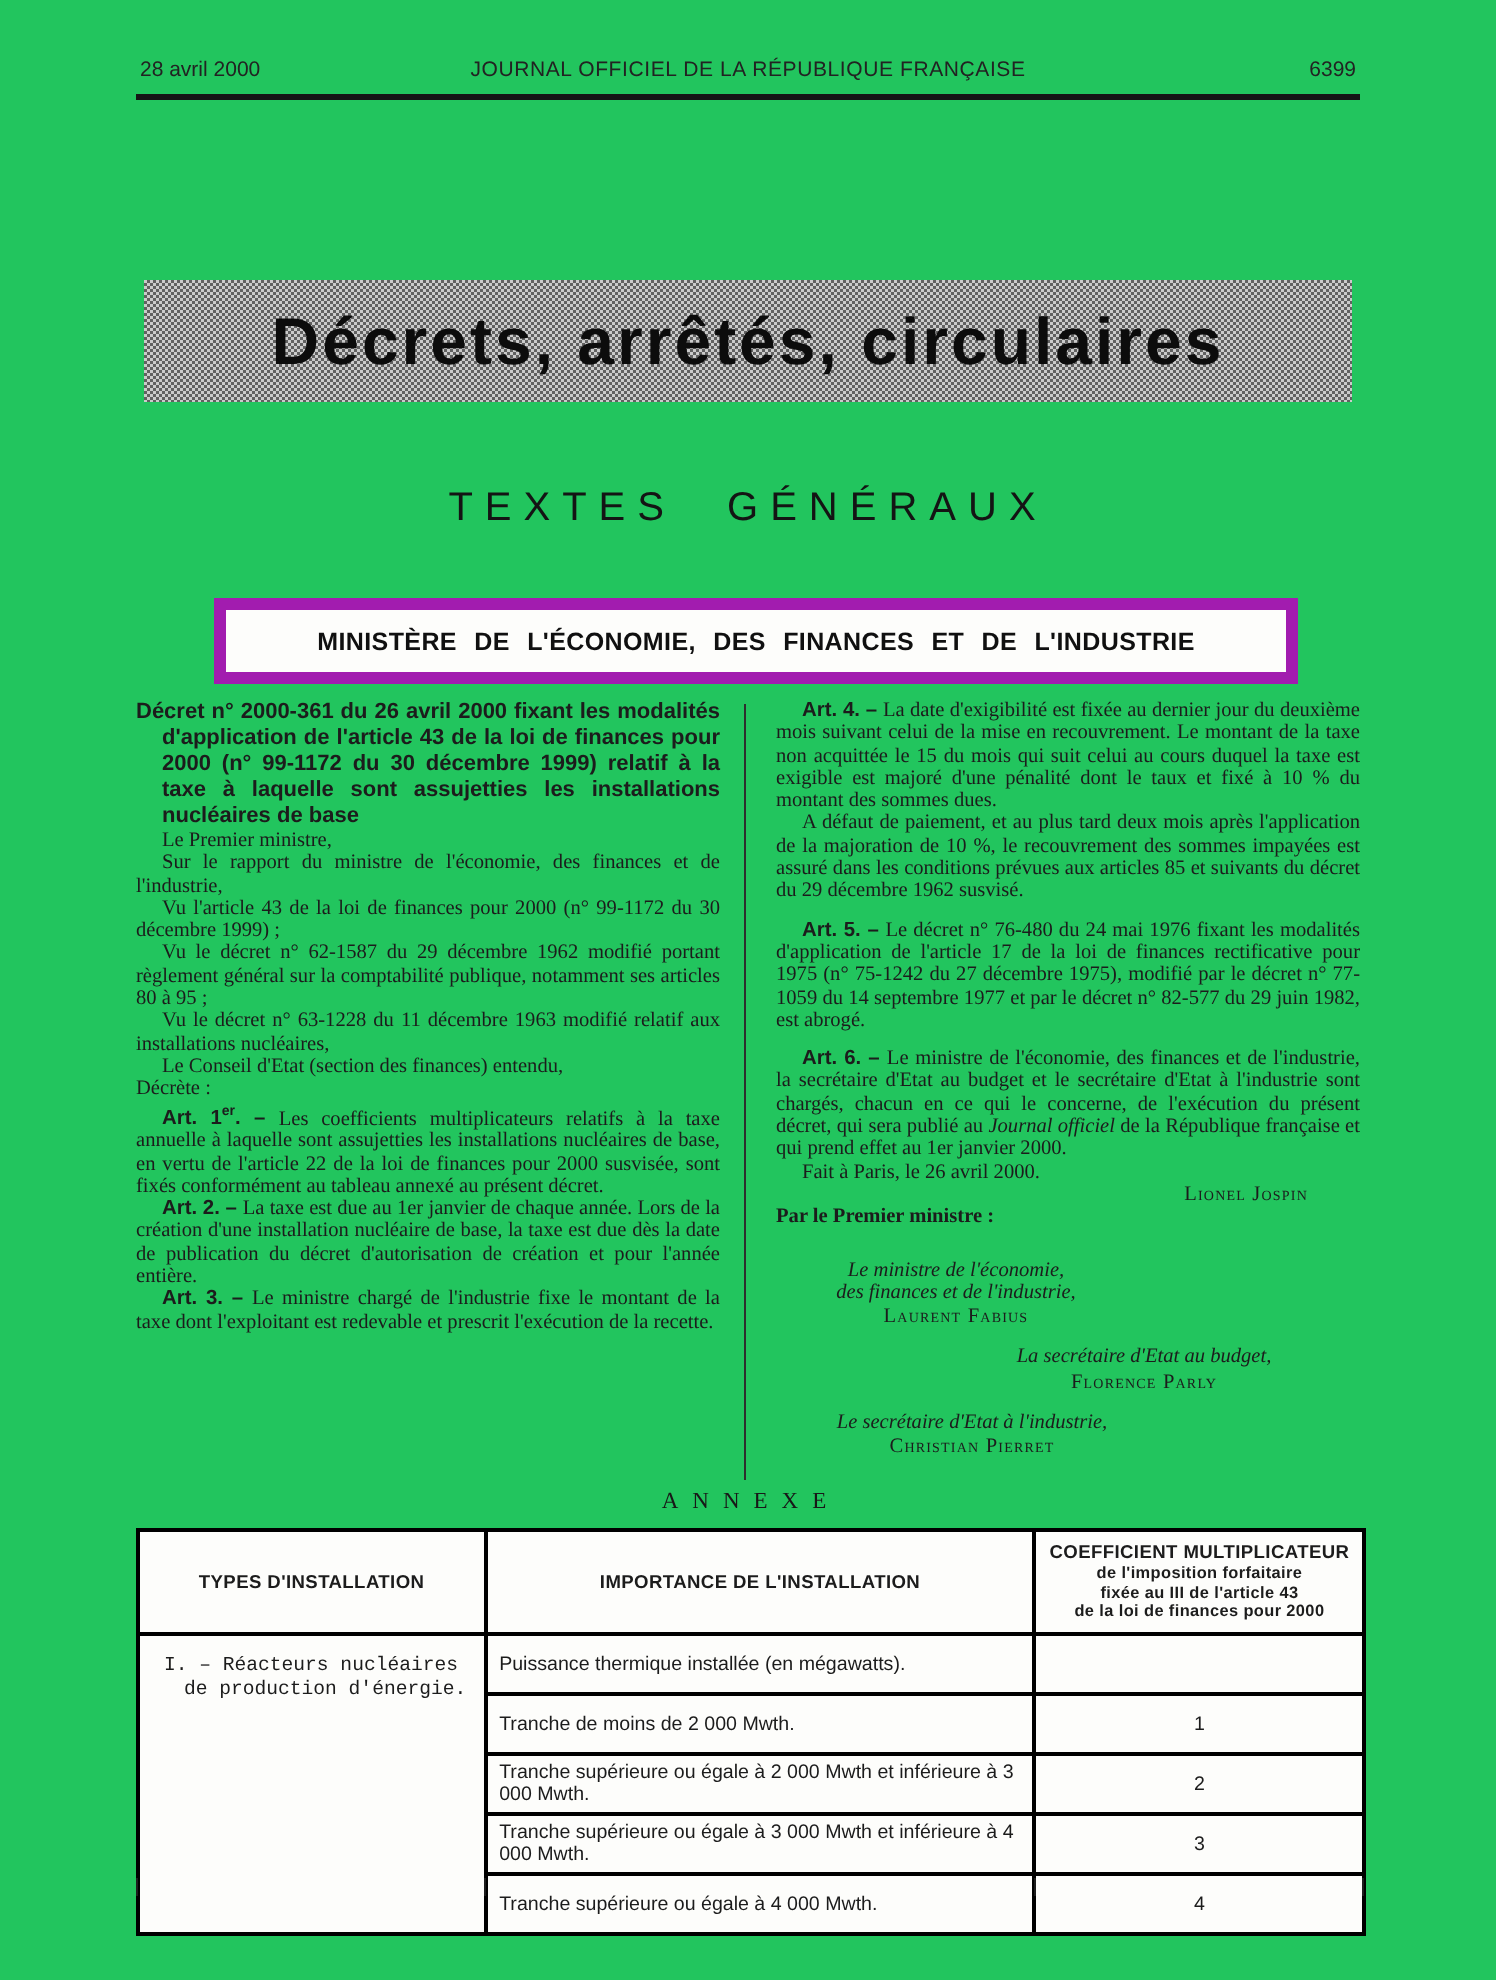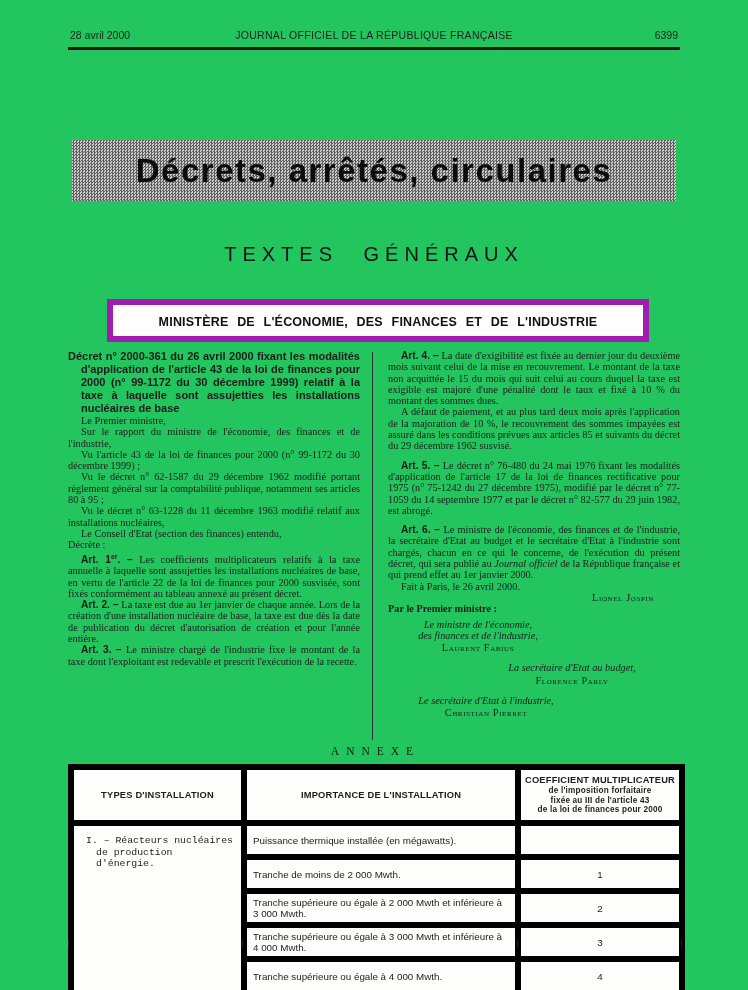--- a/index.html
+++ b/index.html
@@ -45,31 +45,31 @@
   .article{margin-top:5px;text-indent:13px;}
   .art-lbl{font-family:"Liberation Sans",sans-serif;font-weight:700;font-size:10.2px;}
   .art-lbl sup{font-size:7px;}
   .col-divider{position:absolute;left:372px;top:352px;width:1px;height:388px;background:#2e2e2e;}
 
   .fait{margin-top:9px;text-indent:13px;}
   .sc{font-variant:small-caps;letter-spacing:.6px;font-style:normal;}
   .sig-pm{margin-top:7px;text-align:right;padding-right:26px;}
   .by-pm{margin-top:7px;margin-left:17px;font-weight:bold;}
   .sig-role{font-style:italic;}
-  .sig-fabius{margin-top:4px;width:180px;text-align:center;}
+  .sig-fabius{margin-top:15px;width:180px;text-align:center;}
   .sig-parly{margin-top:9px;margin-left:auto;width:216px;text-align:center;}
   .sig-pierret{margin-top:9px;width:196px;text-align:center;}
   .sig-name{margin-top:1px;}
 
   
   .annex-title{position:absolute;top:745px;left:68px;width:615px;text-align:center;
                font-size:11.5px;letter-spacing:7px;color:#181818;}
   .annex-table{position:absolute;top:764px;left:68px;width:615px;border-collapse:collapse;
                table-layout:fixed;font-family:"Liberation Sans",sans-serif;background:#fdfdfb;}
-  .annex-table th,.annex-table td{border:6px solid #000000;}
+  .annex-table th,.annex-table td{border:2px solid #000000;}
   .annex-table{border:2px solid #1d1d1d;}
   .annex-table th{height:46px;vertical-align:middle;text-align:center;font-weight:700;
                   font-size:9.3px;line-height:11px;letter-spacing:.2px;padding:2px;}
   .h3-sub{font-size:8.2px;line-height:9.6px;font-weight:700;}
   .cell-type{vertical-align:top;padding:9px 6px 0 6px;font-size:9.8px;line-height:11.5px;
              text-align:left;}
   .cell-type div{padding-left:16px;text-indent:-10px;font-family:Liberation Mono, monospace;}
   .cell-imp{height:24px;vertical-align:middle;padding:2px 6px;font-size:9.8px;text-align:left;}
   .cell-coef{text-align:center;font-size:9.8px;vertical-align:middle;}
   .stub{position:absolute;top:939px;width:1px;height:9px;background:#1d1d1d;}

